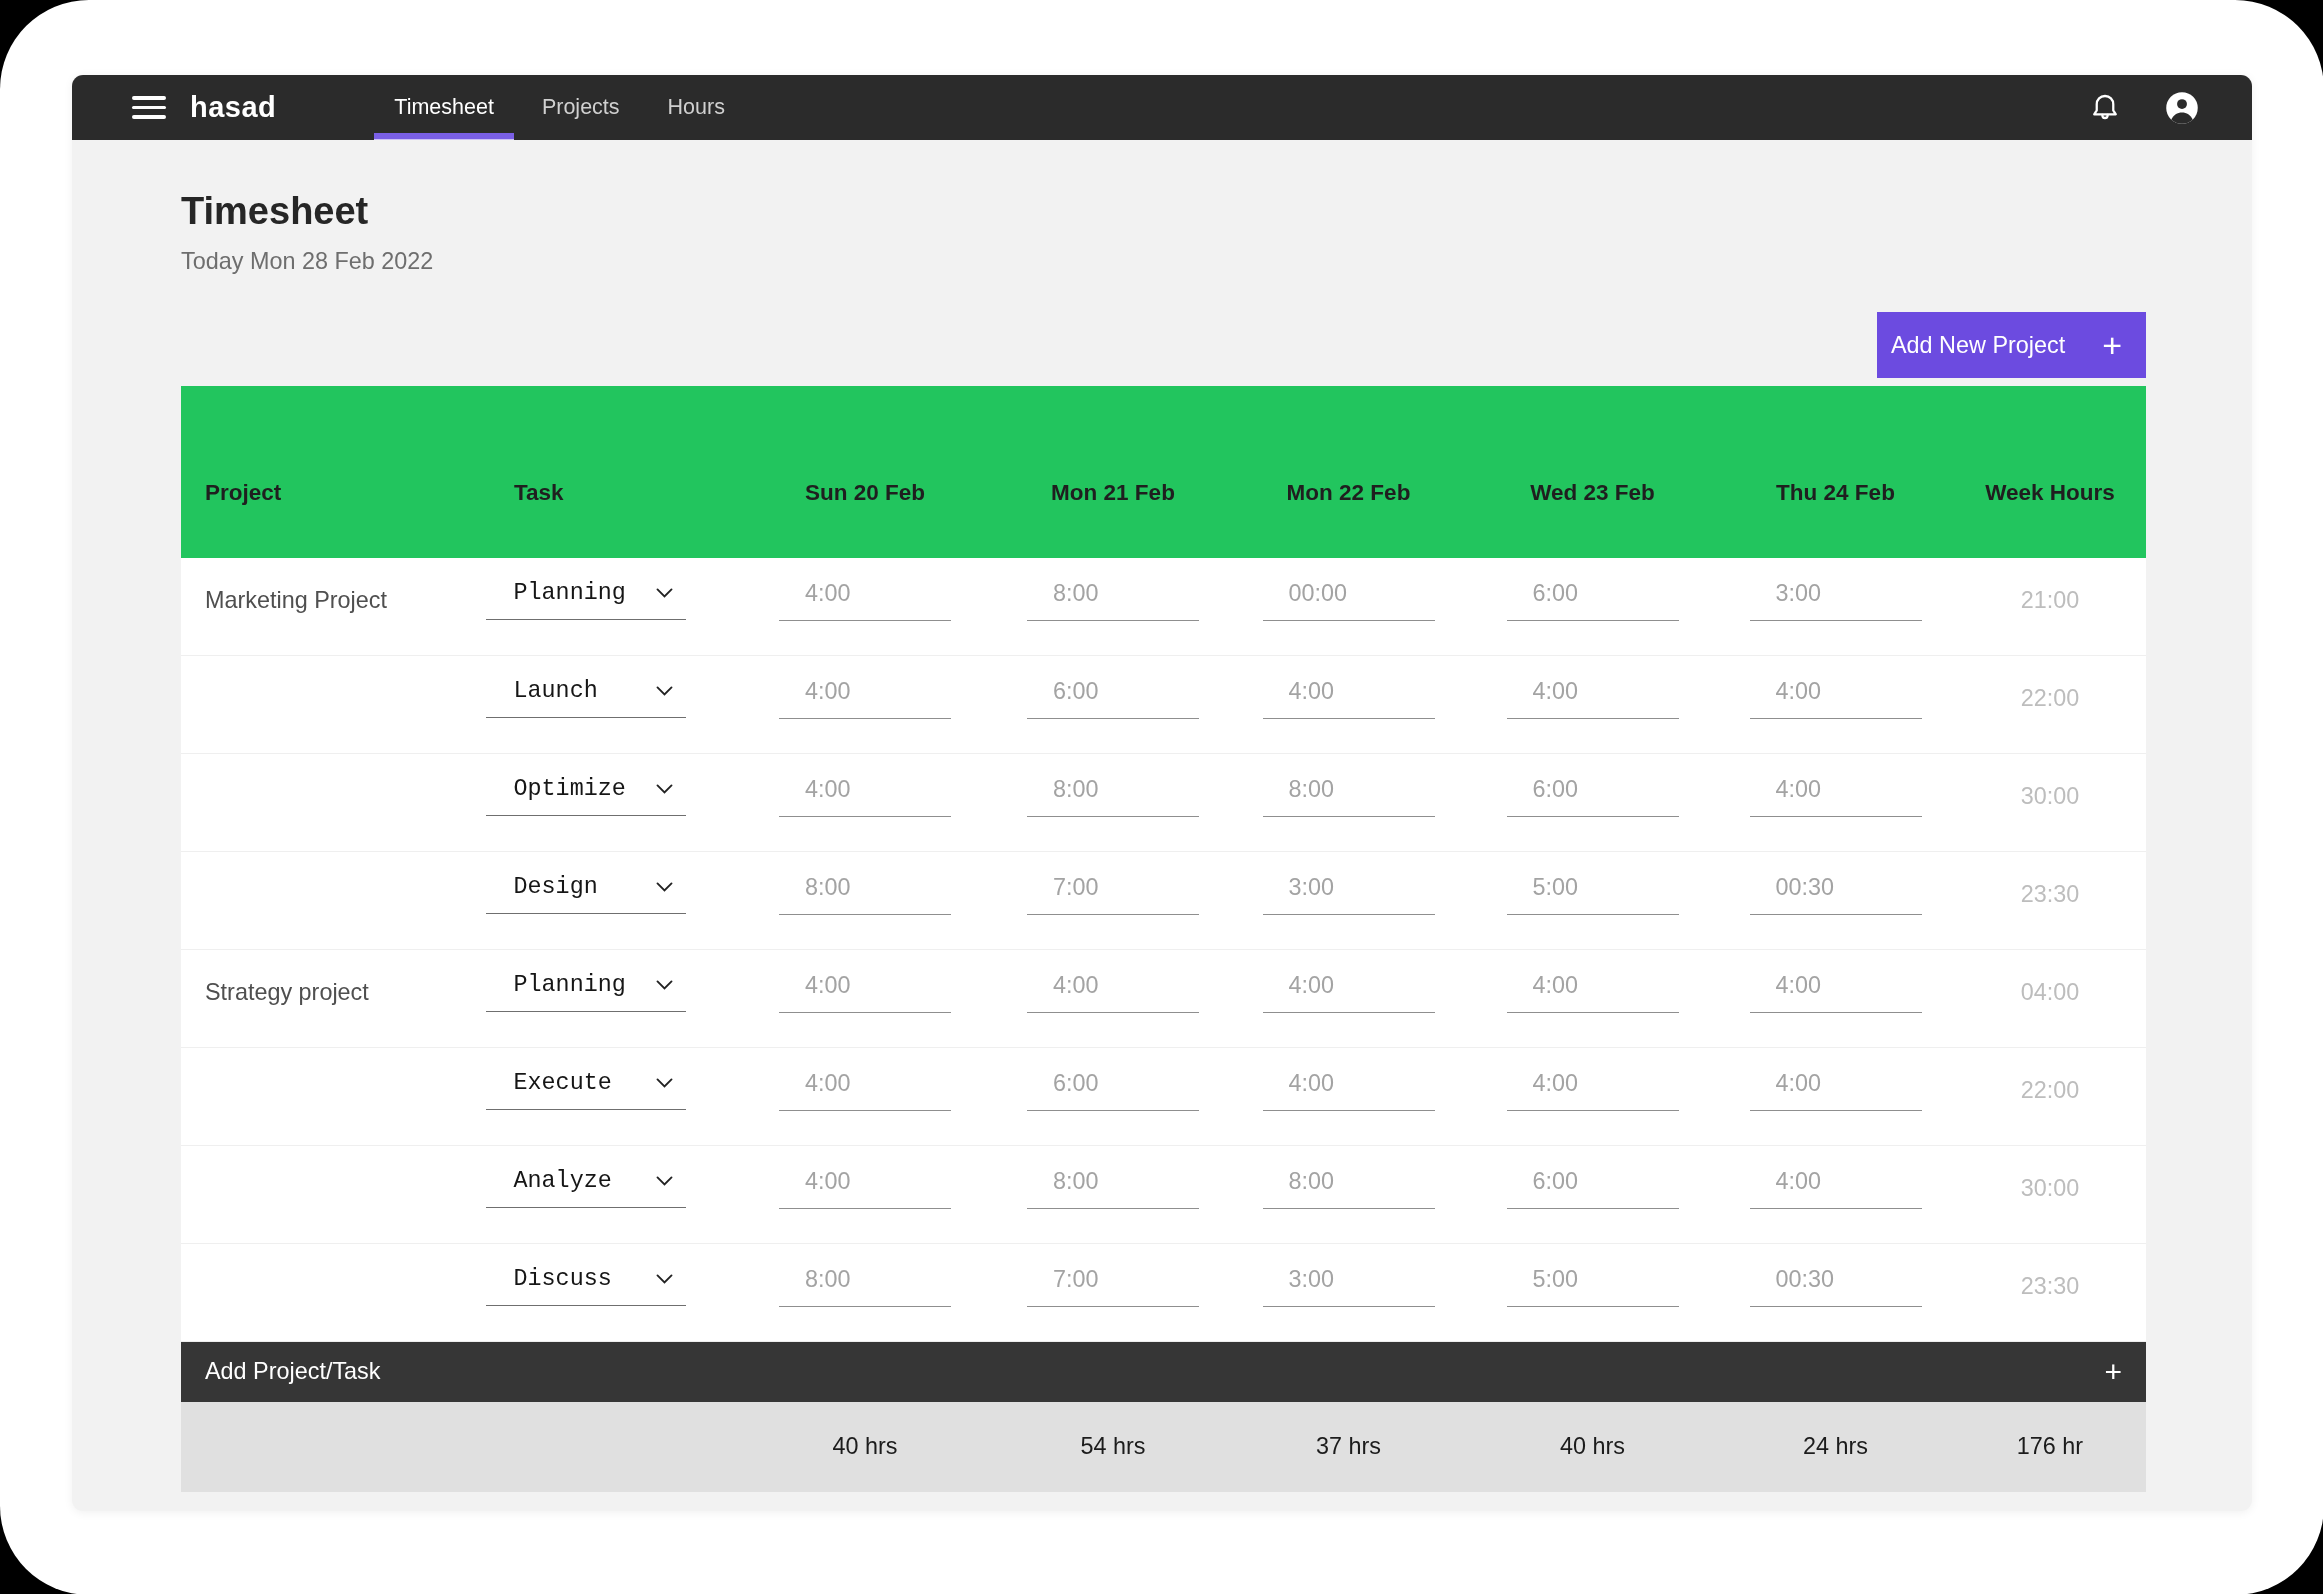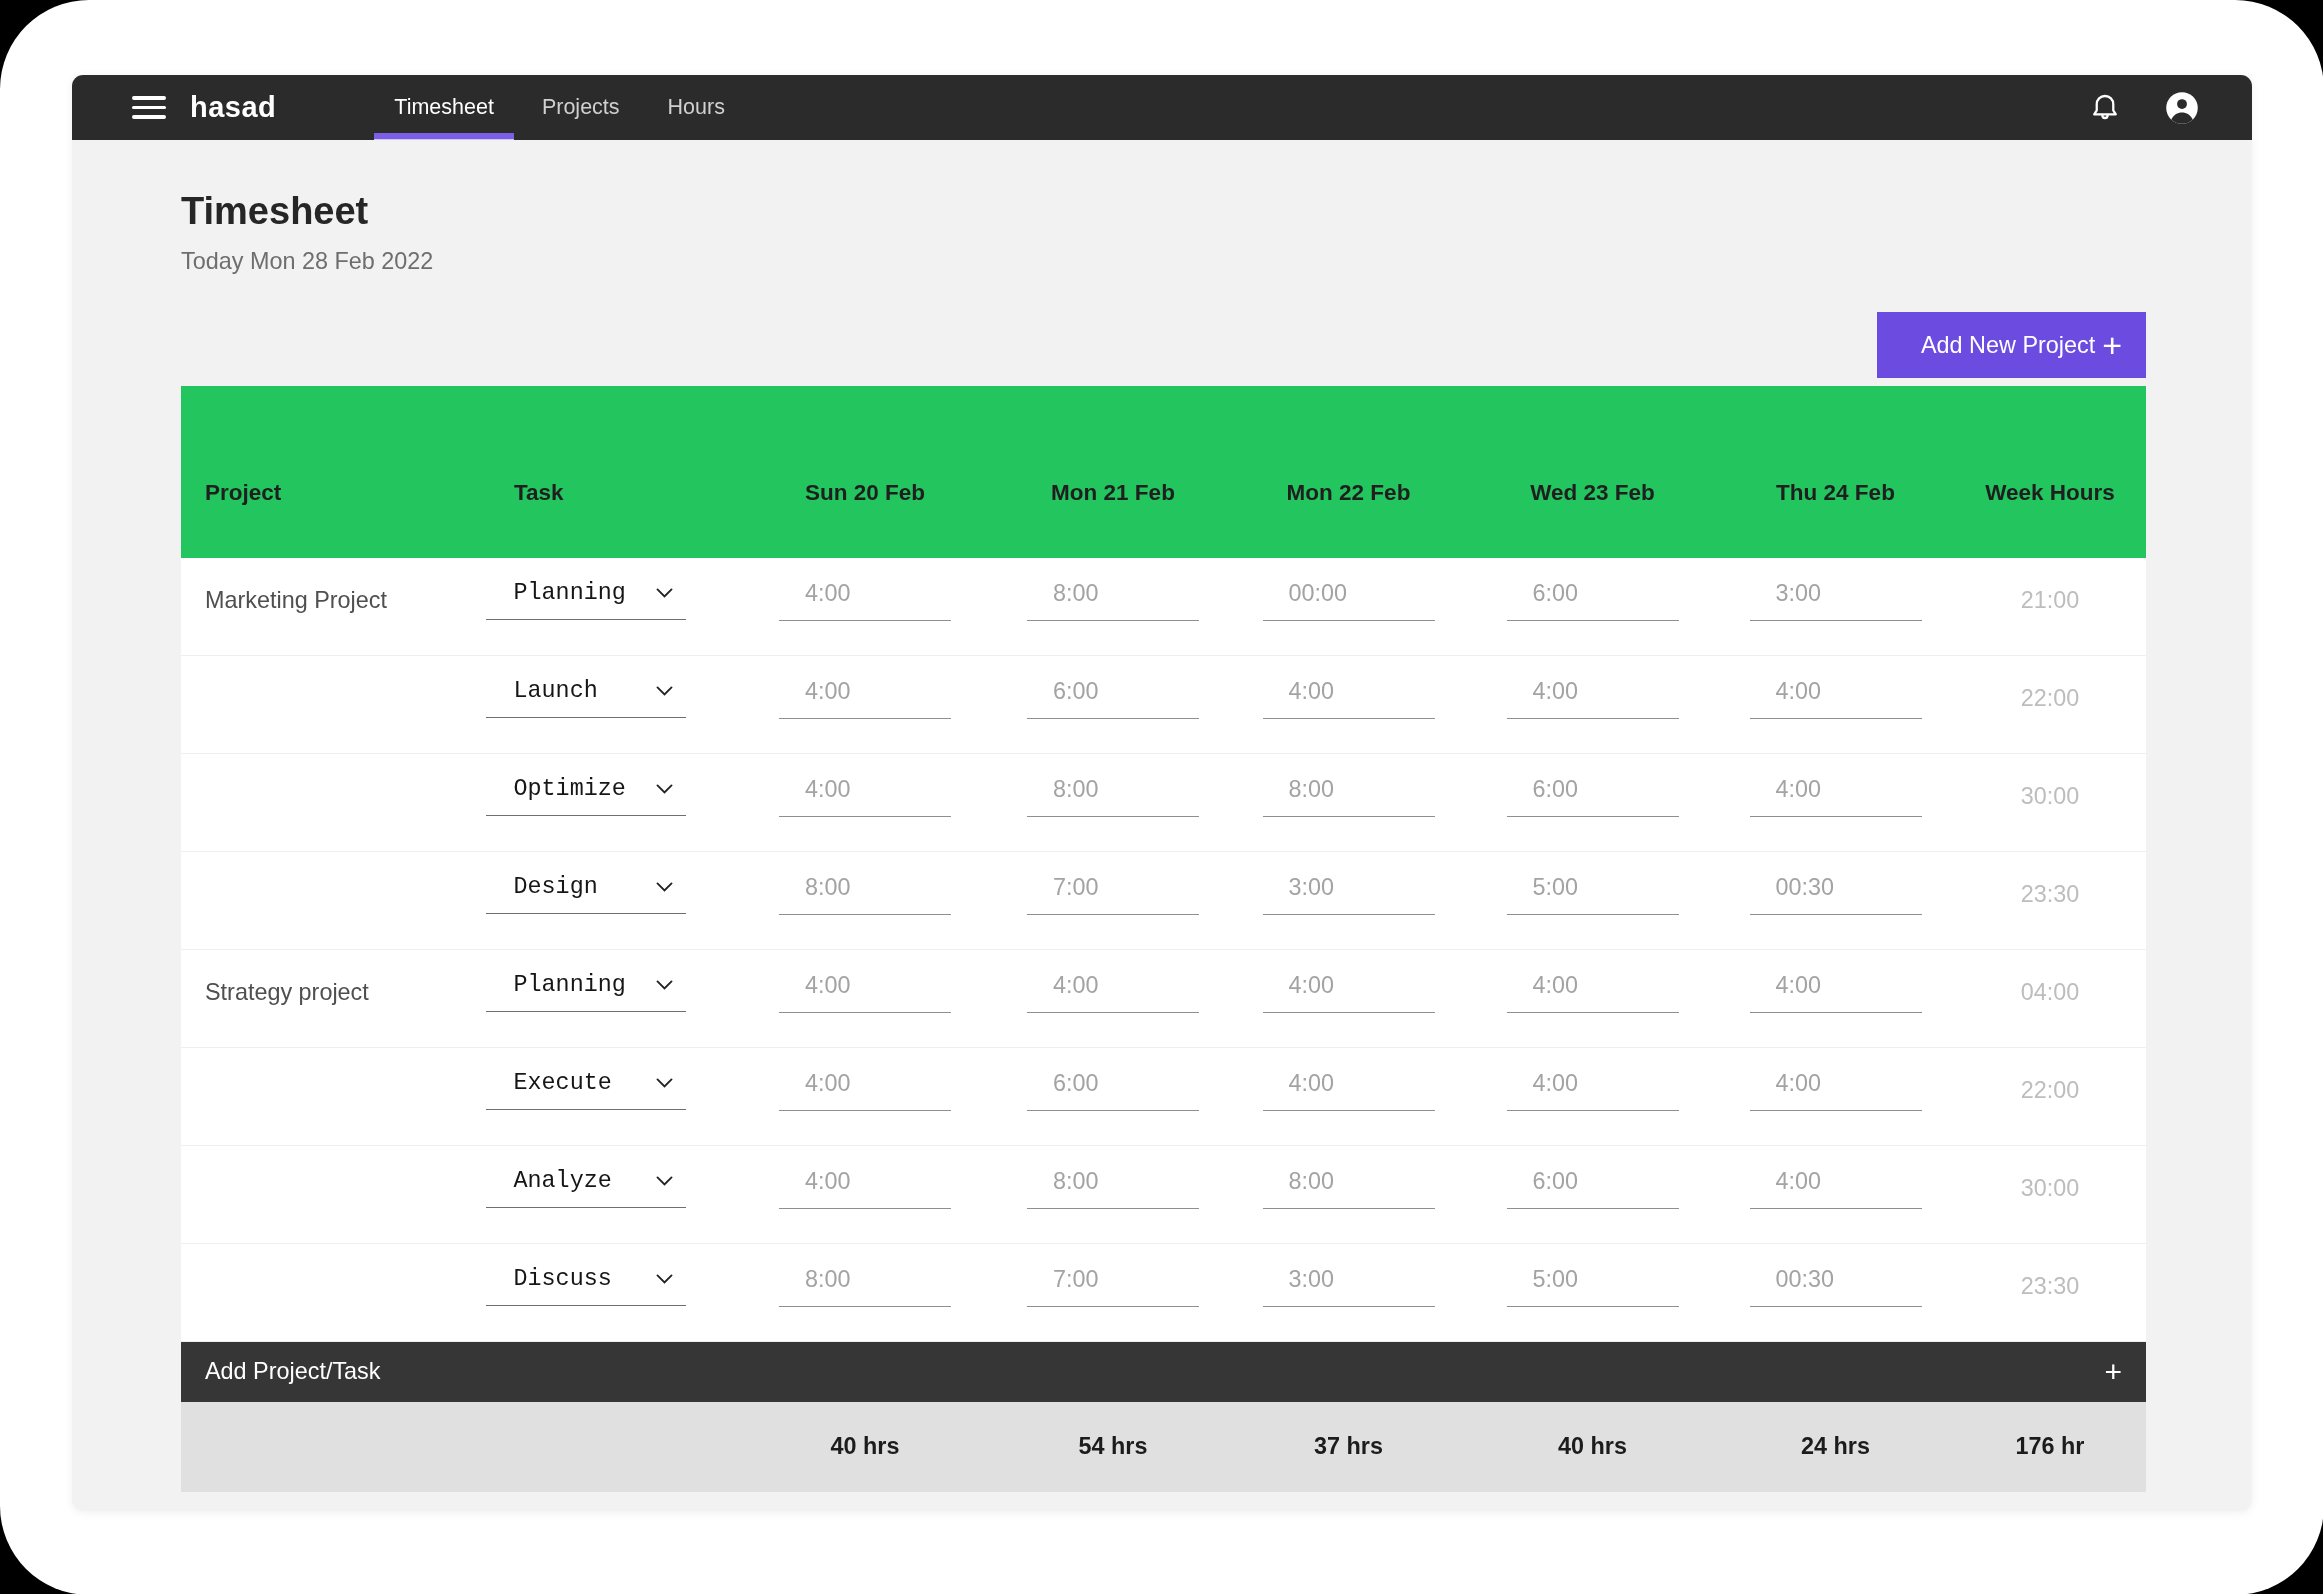--- a/index.html
+++ b/index.html
@@ -40,21 +40,21 @@
   .icon-btn{display:flex;align-items:center;justify-content:center;cursor:pointer;background:none;border:none;padding:0;}
   
   .page-head{margin:49px 0 0 109px;}
   .page-title{font-size:38px;line-height:45px;font-weight:700;color:#262626;}
   .page-subtitle{font-size:23.4px;line-height:28px;color:#6E6E6E;margin-top:13px;}
   
   .toolbar{display:flex;justify-content:flex-end;margin:37px 106px 7.5px 109px;}
   .add-project-btn{
     width:269px;height:66px;background:#6C4BE0;color:#fff;border:none;
     display:flex;align-items:center;justify-content:space-between;
-    padding:0 24px 0 44px;font-size:23.4px;cursor:pointer;
+    padding:0 24px 0 14px;font-size:23.4px;cursor:pointer;
     font-family:inherit;
   }
   .add-project-btn .plus{font-size:34px;font-weight:300;line-height:1;}
   
   .timesheet{margin:0 106px 0 109px;--cols:297px 255px 264px 232px 239px 249px 237px 1fr;}
   .thead{
     display:grid;grid-template-columns:var(--cols);
     background:#22c55e;height:172px;align-items:center;
     padding-top:43px;box-sizing:border-box;
   }
@@ -87,21 +87,21 @@
   .add-row{
     height:60px;background:#363636;color:#FFFFFF;display:flex;
     align-items:center;justify-content:space-between;padding:0 24px;
     font-size:23.4px;cursor:pointer;
   }
   .add-row .plus{font-size:30px;font-weight:300;line-height:1;}
   .totals{
     display:grid;grid-template-columns:var(--cols);
     background:#E0E0E0;height:90px;align-items:center;
   }
-  .tcell{font-size:23.4px;font-weight:700;color:#1C1C1C;text-align:center;}
+  .tcell{font-size:23.4px;font-weight:400;color:#1C1C1C;text-align:center;}
 </style>
 </head>
 <body>
 
 <div class="page">
   <div class="app-card">
 
     <div class="navbar">
       <div class="hamburger">
         <span></span>

